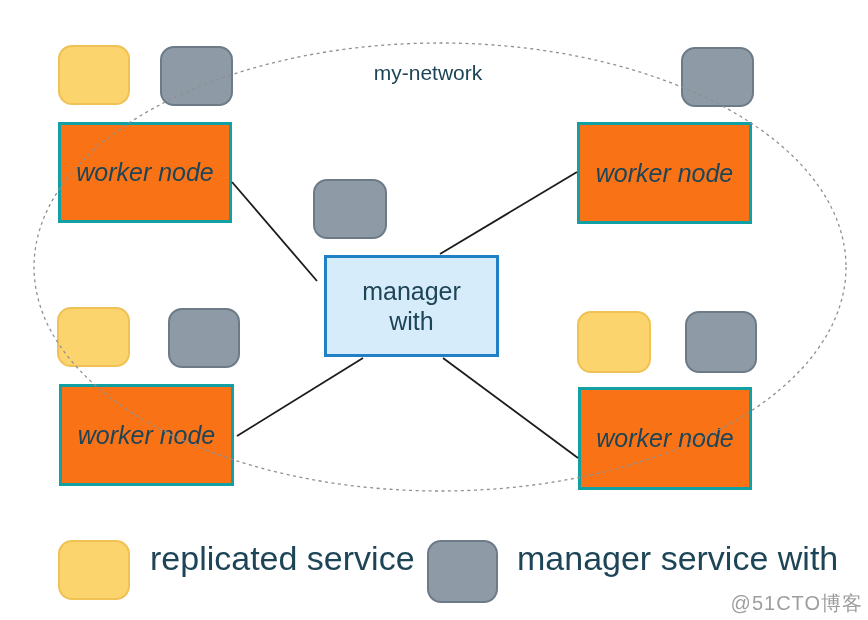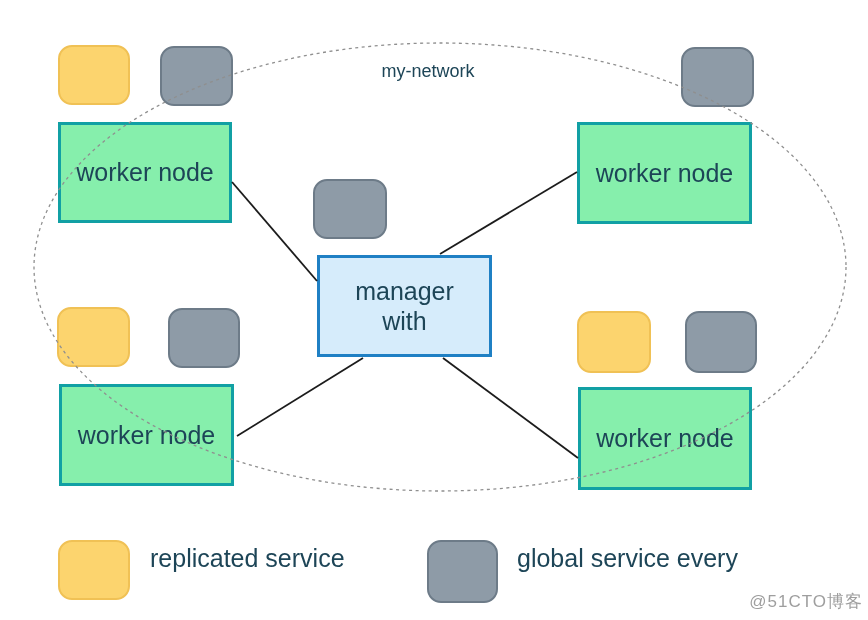--- a/index.html
+++ b/index.html
@@ -20,22 +20,23 @@
     box-sizing: border-box;
     display: flex;
     align-items: center;
     justify-content: center;
     text-align: center;
     color: #1d4557;
     font-size: 25px;
     z-index: 2;
   }
   .node.worker {
-    background: #86efac;
+    background: #f97316;
     border: 3px solid #11a0a4;
+    font-style: italic;
   }
   .node.manager {
     background: #d6ecfb;
     border: 3px solid #1f80c4;
     flex-direction: column;
     line-height: 30px;
   }
   .chip {
     position: absolute;
     box-sizing: border-box;
@@ -59,37 +60,37 @@
     z-index: 5;
     pointer-events: none;
   }
   .net-label {
     position: absolute;
     left: 328px;
     top: 61px;
     width: 200px;
     text-align: center;
     color: #1d4557;
-    font-size: 18px;
+    font-size: 21px;
     z-index: 6;
   }
   .legend-text {
     position: absolute;
     color: #1d4557;
-    font-size: 25px;
+    font-size: 34px;
     line-height: 30px;
     z-index: 2;
     white-space: nowrap;
   }
   .watermark {
     position: absolute;
     right: 5px;
     top: 590px;
     color: #9e9e9e;
-    font-size: 17px;
+    font-size: 20px;
     letter-spacing: 1px;
     z-index: 7;
   }
 </style>
 </head>
 <body>
 
 <div class="canvas">
 
   <svg class="overlay" width="868" height="620" viewBox="0 0 868 620">
@@ -124,30 +125,30 @@
   </div>
 
   <div class="node worker" style="left:59px; top:384px; width:175px; height:102px;">
     <span>worker node</span>
   </div>
 
   <div class="node worker" style="left:578px; top:387px; width:174px; height:103px;">
     <span>worker node</span>
   </div>
 
-  <div class="node manager" style="left:317px; top:255px; width:175px; height:102px;">
+  <div class="node manager" style="left:324px; top:255px; width:175px; height:102px;">
     <span>manager</span>
     <span>with</span>
   </div>
 
   <div class="chip yellow" style="left:58px; top:540px;"></div>
   <div class="legend-text" style="left:150px; top:543px;">
     <div>replicated service</div>
   </div>
 
   <div class="chip gray" style="left:427px; top:540px; width:71px; height:63px;"></div>
   <div class="legend-text" style="left:517px; top:543px;">
-    <div>global service every</div>
+    <div>manager service with</div>
   </div>
 
   <div class="watermark">@51CTO博客</div>
 
 </div>
 
 </body></html>

